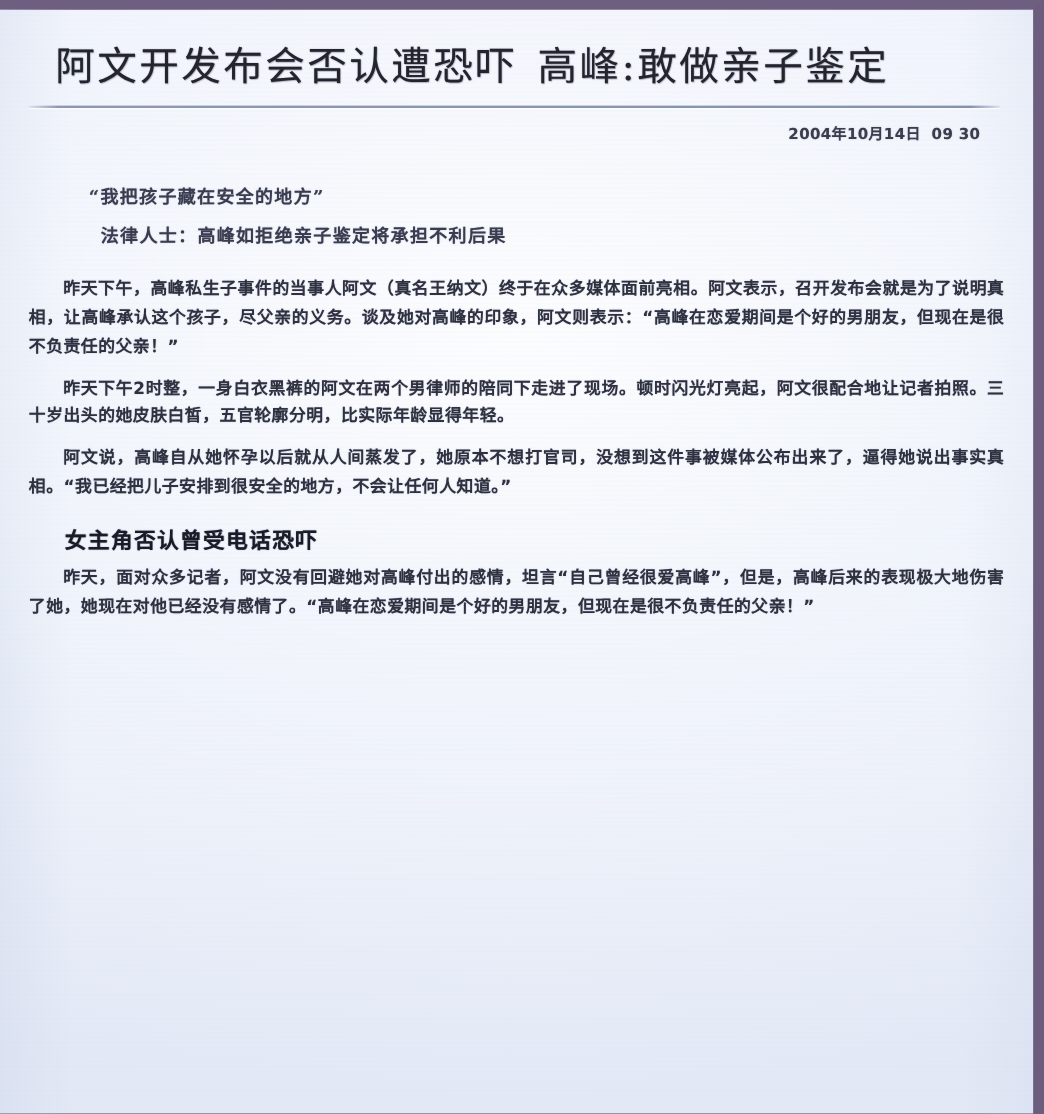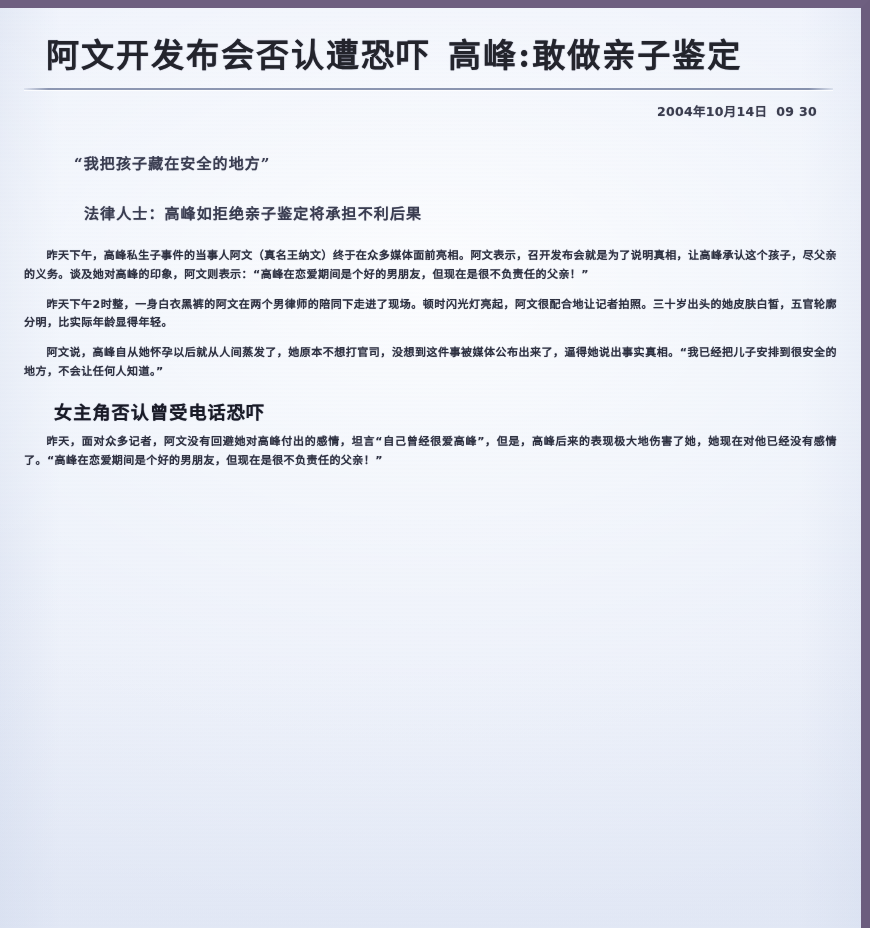--- a/index.html
+++ b/index.html
@@ -47,21 +47,21 @@
     box-sizing: border-box;
     padding: 0 22px 0 18px;
   }
 
   
   .headline {
     margin: 27px 0 0 0;
     padding: 0 0 0 28px;
     font-family: "DejaVu Serif", "Liberation Serif", serif;
     font-size: 33px;
-    font-weight: 700;
+    font-weight: 400;
     line-height: 1.25;
     letter-spacing: 2px;
     color: #23242c;
     white-space: nowrap;
     text-shadow:
       0 0 1px rgba(60,62,90,0.55),
       0.6px 0.4px 0.8px rgba(90,92,120,0.35);
     filter: blur(0.28px);
   }
   .headline .t-gap { display: inline-block; width: 17px; }
@@ -101,31 +101,31 @@
     padding: 0 0 0 56px;
     font-family: "DejaVu Serif", "Liberation Serif", serif;
     font-size: 15px;
     font-weight: 700;
     letter-spacing: 1.1px;
     color: #3a3d50;
     filter: blur(0.45px);
     text-shadow: 0 0 1px rgba(90,94,125,0.5);
   }
   .deck-1 { margin-top: 32px; }
-  .deck-2 { margin-top: 29px; padding-left: 66px; }
+  .deck-2 { margin-top: 12px; padding-left: 66px; }
 
   
   .body-block { margin-top: 24px; }
 
   p.para {
     margin: 0 0 11px 0;
     padding: 0 2px 0 6px;
     text-indent: 2.05em;
     font-family: "DejaVu Sans", "Liberation Sans", sans-serif;
-    font-size: 11px;
+    font-size: 14px;
     font-weight: 700;
     line-height: 1.70;
     letter-spacing: 0.45px;
     text-align: justify;
     color: #2e3140;
     filter: blur(0.38px);
     text-shadow: 0 0 1px rgba(85,88,118,0.45);
   }
 
   h2.subhead {

